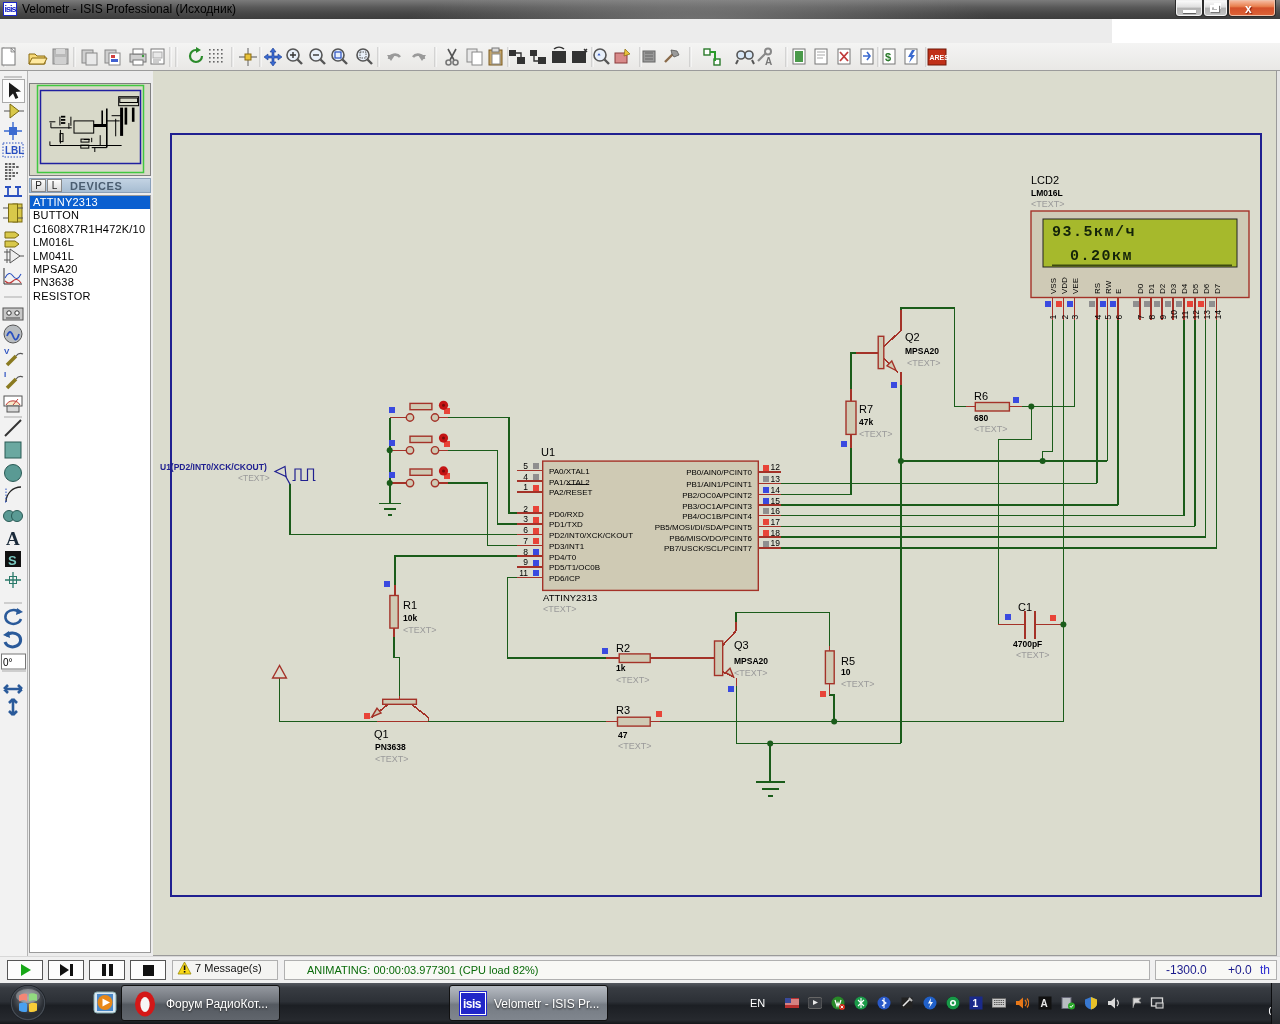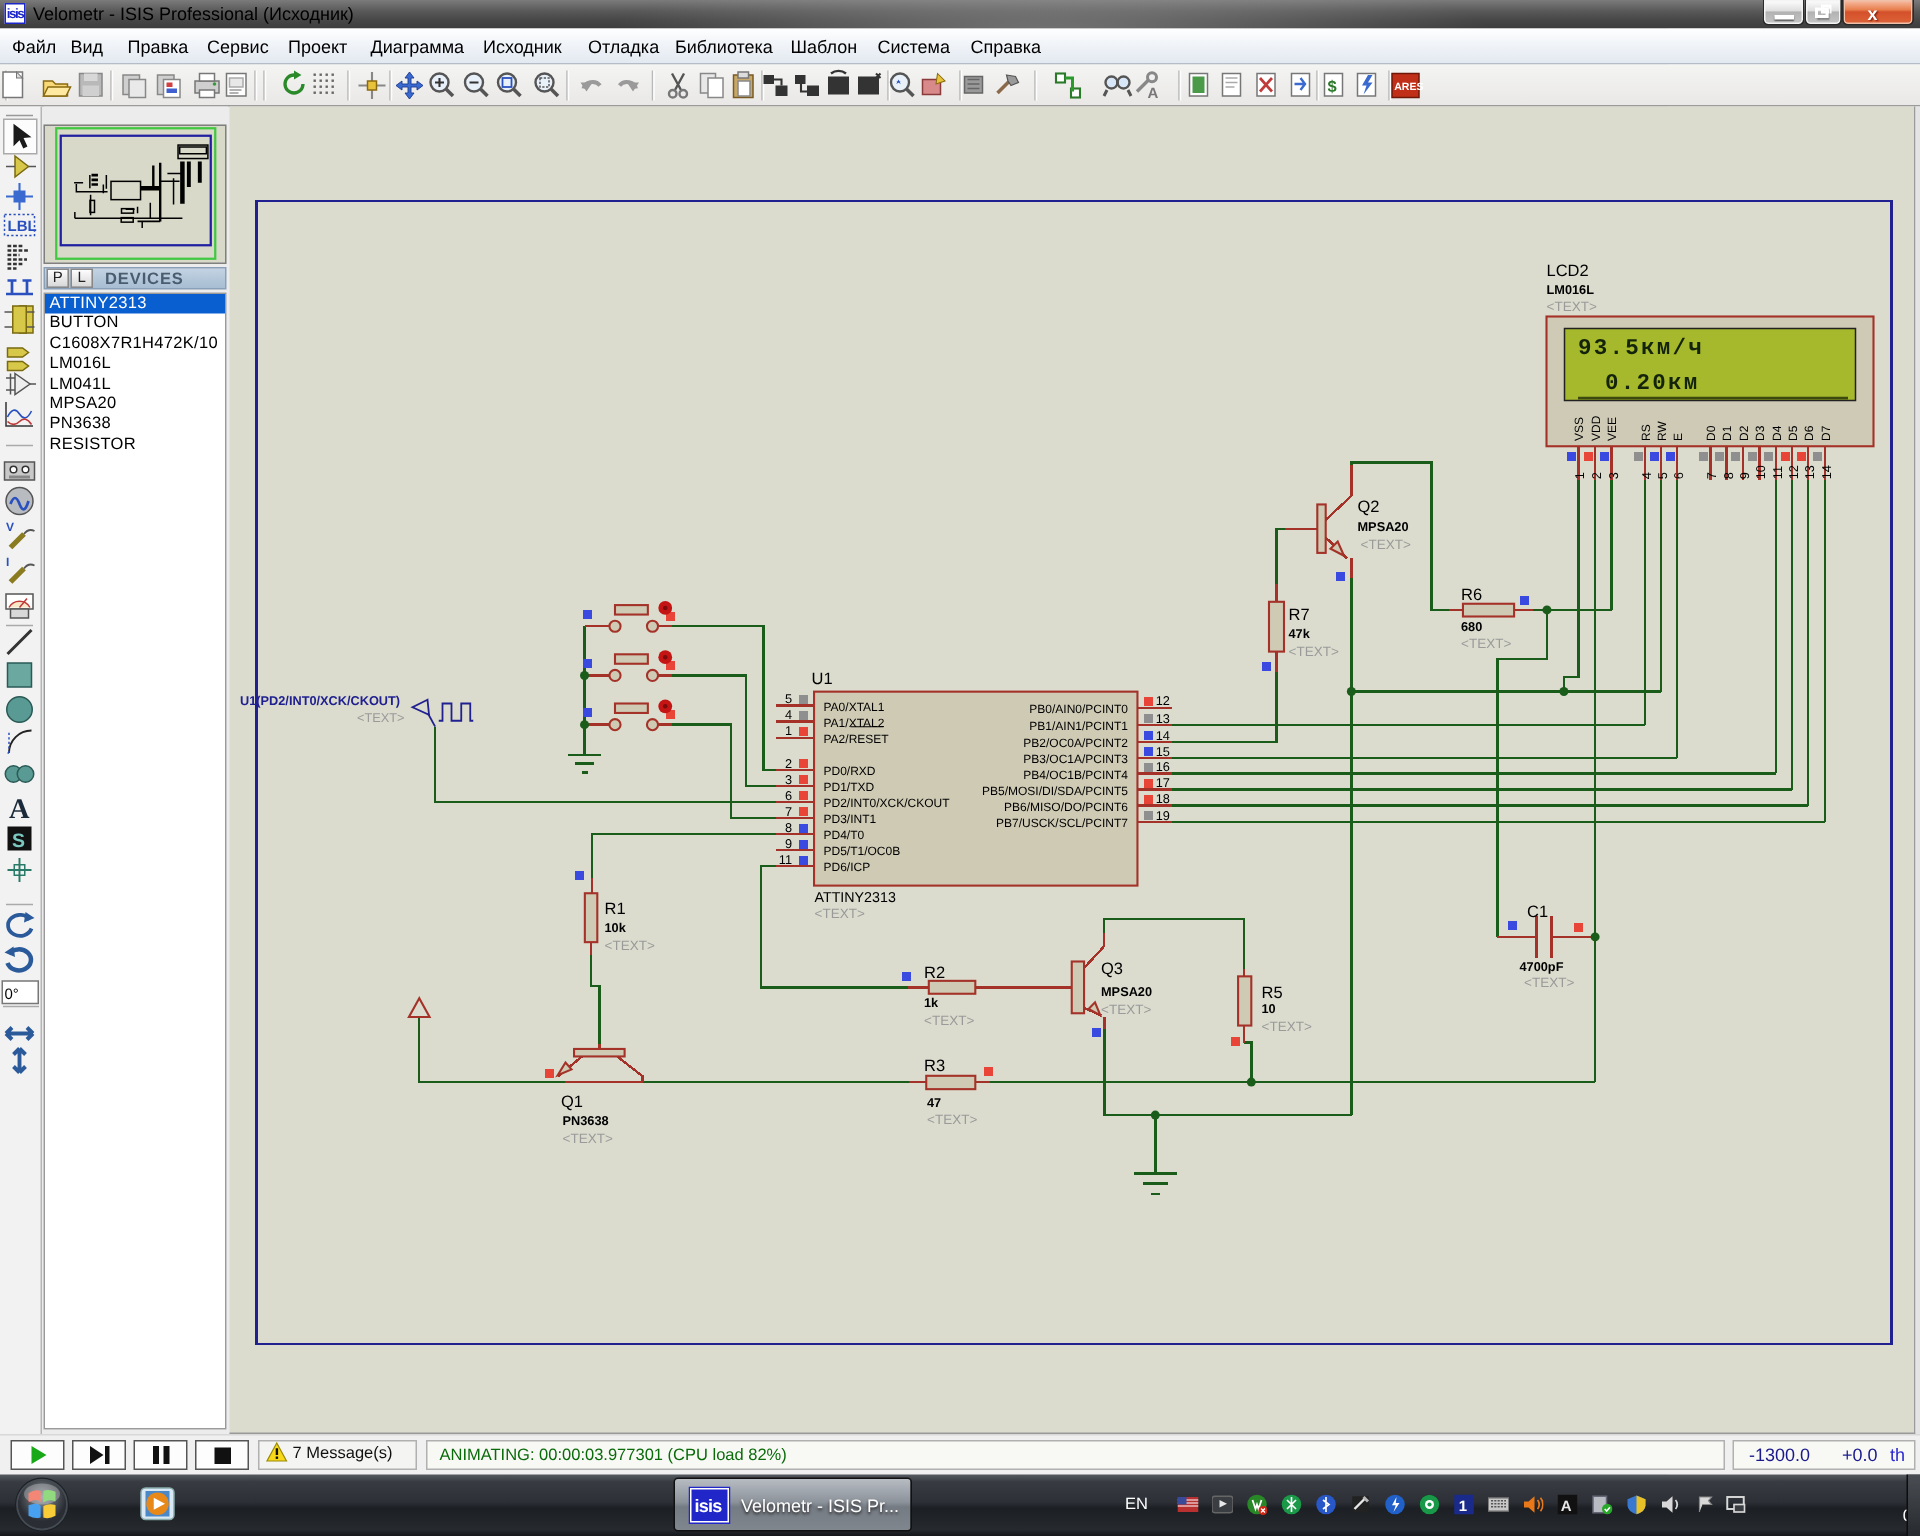--- a/index.html
+++ b/index.html
@@ -41,21 +41,21 @@
 #devhdr .t { position:absolute; left:40px; top:1px; font-size:11px; color:#4a5d70; letter-spacing:0.6px;font-weight:bold; }
 #devlist { position:absolute; left:0px; top:124px; width:122px; height:758px; background:#fff; border:1px solid #9a9a9a; font-size:11px; color:#000; }
 #devlist .row { height:13.4px; line-height:13.4px; padding-left:3px; white-space:nowrap; letter-spacing:0.2px; }
 #devlist .sel { background:#0a5fd0; color:#fff; }
 #canvas { position:absolute; left:153px; top:71px; width:1124px; height:885px; background:#dbdcce; border-right:1px solid #9a9a9a; border-bottom:1px solid #9a9a9a; }
 #canvasedge { position:absolute; left:1277px; top:71px; width:3px; height:885px; background:#e4e4e4; }
 
 #animbar { position:absolute; left:0; top:956px; width:1280px; height:27px; background:#f0f0f0; border-top:1px solid #d8d8d8; }
 .abtn { position:absolute; top:3px; width:36px; height:20px; background:#fdfdfd; border:1px solid #555; }
 #msgbox { position:absolute; left:172px; top:3px; width:106px; height:20px; border:1px solid #b0b0b0; background:#f4f4f2; font-size:11px; color:#111; }
-#statbox { position:absolute; left:284px; top:3px; width:866px; height:20px; border:1px solid #b0b0b0; background:#f8f8f5; font-size:11px; color:#0a6b0a; line-height:19px; padding-left:8px; }
+#statbox { position:absolute; left:284px; top:3px; width:866px; height:20px; border:1px solid #b0b0b0; background:#f8f8f5; font-size:11px; color:#0a6b0a; line-height:19px; padding-left:22px; }
 #coordbox { position:absolute; left:1155px; top:3px; width:122px; height:20px; border:1px solid #b0b0b0; background:#f8f8f5; font-size:12px; color:#1a1a8c; line-height:19px; }
 
 #taskbar { position:absolute; left:0; top:983px; width:1280px; height:41px;
   background:linear-gradient(180deg,#555960 0%,#383c42 12%,#2c3036 45%,#1c1f24 55%,#26292e 90%,#141619 100%); }
 .taskbtn { position:absolute; top:2px; height:36px; border:1px solid #111; border-radius:3px;
   background:linear-gradient(180deg,#9599a0 0%,#6e737a 45%,#545960 55%,#61666d 100%);
   color:#fff; font-size:12px; }
 .taskbtn .lbl { position:absolute; left:44px; top:11px; white-space:nowrap; text-shadow:0 1px 2px #222; }
 #clock { position:absolute; left:1260px; top:4px; width:72px; text-align:center; color:#fff; font-size:11px; line-height:16px; }
 #showdesk { position:absolute; left:1271px; top:0px; width:9px; height:41px; border-left:1px solid #0c0d0f; background:linear-gradient(180deg,#4a4e54,#26292d); }
@@ -72,34 +72,20 @@
     <div class="winbtn" id="btn-min">
         <i></i>
       </div>
     <div class="winbtn" id="btn-max">
         <b></b>
         <i></i>
       </div>
     <div class="winbtn" id="btn-close">
         <i>x</i>
       </div>
-  </div>
-  <div id="menubar">
-    <span class="mitem" style="left:8px">Файл</span>
-    <span class="mitem" style="left:47px">Вид</span>
-    <span class="mitem" style="left:85px">Правка</span>
-    <span class="mitem" style="left:138px">Сервис</span>
-    <span class="mitem" style="left:192px">Проект</span>
-    <span class="mitem" style="left:247px">Диаграмма</span>
-    <span class="mitem" style="left:322px">Исходник</span>
-    <span class="mitem" style="left:392px">Отладка</span>
-    <span class="mitem" style="left:450px">Библиотека</span>
-    <span class="mitem" style="left:527px">Шаблон</span>
-    <span class="mitem" style="left:585px">Система</span>
-    <span class="mitem" style="left:647px">Справка</span>
   </div>
   <div id="toolbar"><svg width="1280" height="28">
         <path d="M4,4 V24" stroke="#b9b9b9" stroke-width="1"></path>
         <path d="M5,4 V24" stroke="#fdfdfd" stroke-width="1"></path>
         <path d="M74,4 V24" stroke="#b9b9b9" stroke-width="1"></path>
         <path d="M75,4 V24" stroke="#fdfdfd" stroke-width="1"></path>
         <path d="M170,4 V24" stroke="#b9b9b9" stroke-width="1"></path>
         <path d="M171,4 V24" stroke="#fdfdfd" stroke-width="1"></path>
         <path d="M176,4 V24" stroke="#b9b9b9" stroke-width="1"></path>
         <path d="M177,4 V24" stroke="#fdfdfd" stroke-width="1"></path>
@@ -833,20 +819,27 @@
 <path d="M0.9,1 Q4.5,-1 9,0.4 L9,7.5 Q4.5,10 0.9,8.6 Z" fill="#f8cc38"></path>
 </g>
 <ellipse cx="26" cy="13" rx="12" ry="7" fill="#fff" opacity="0.28"></ellipse>
 </svg>
       <svg width="26" height="26" style="position:absolute;left:93px;top:7px">
 <rect x="1" y="2" width="22" height="21" rx="3" fill="#d8e8f4" stroke="#8aa"></rect>
 <rect x="4" y="4" width="16" height="17" fill="#4a88c8"></rect>
 <circle cx="12" cy="12.5" r="7.5" fill="#e88818"></circle>
 <path d="M9.5,8.5 L17,12.5 L9.5,16.5 Z" fill="#fff"></path>
 </svg>
+      <div class="taskbtn" style="left:121px;width:159px">
+        <svg width="28" height="28" style="position:absolute;left:9px;top:4px">
+          <ellipse cx="14" cy="14" rx="10" ry="12.5" fill="#d41818"></ellipse>
+          <ellipse cx="14" cy="14.5" rx="4.6" ry="7.5" fill="#f6f6f6"></ellipse>
+        </svg>
+        <span class="lbl">Форум РадиоКот...</span>
+      </div>
       <div class="taskbtn" style="left:449px;width:159px;background:linear-gradient(180deg,#b7bcc3 0%,#8d939b 45%,#757b83 55%,#80868e 100%)">
         <svg width="28" height="26" style="position:absolute;left:9px;top:5px">
           <rect x="0" y="0" width="28" height="25" fill="#2026c8"></rect>
           <rect x="1.5" y="1.5" width="25" height="22" fill="none" stroke="#fff" stroke-width="1"></rect>
           <text x="4" y="17" font-size="12" font-weight="bold" fill="#fff" font-family="Liberation Sans" letter-spacing="-0.5">isis</text>
         </svg>
         <span class="lbl">Velometr - ISIS Pr...</span>
       </div>
       <span style="position:absolute;left:750px;top:14px;font-size:11px;color:#fff">EN</span>
       <svg width="14" height="14" style="position:absolute;left:785px;top:13px">

